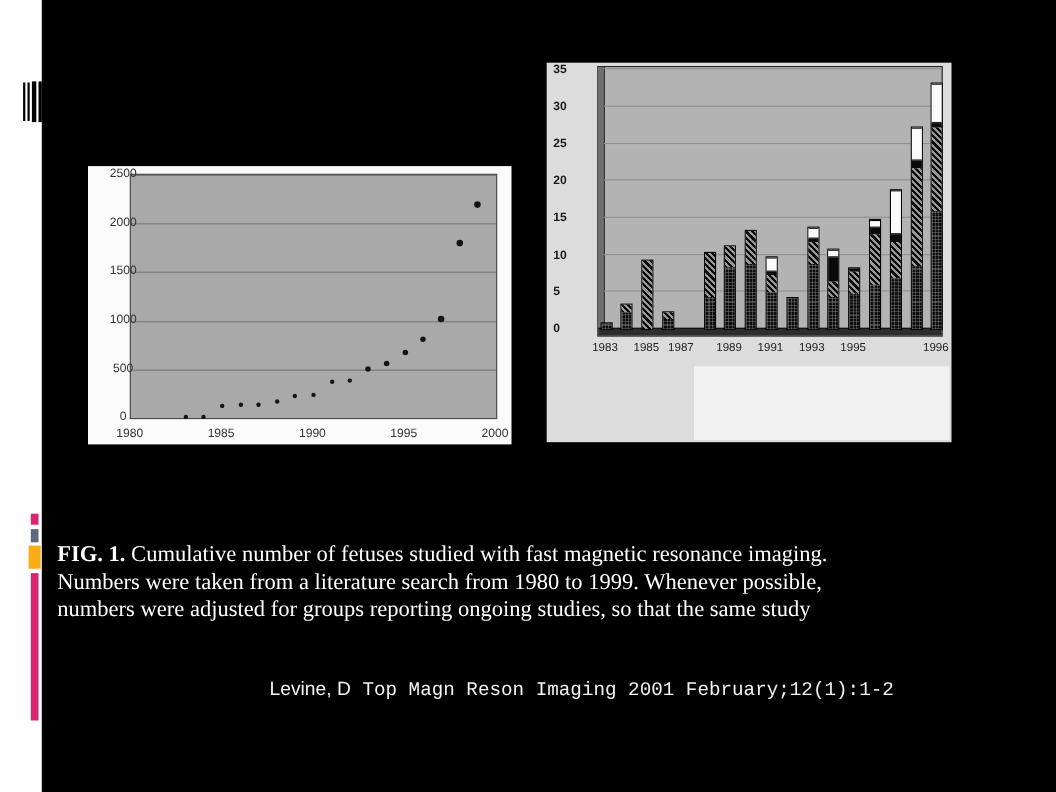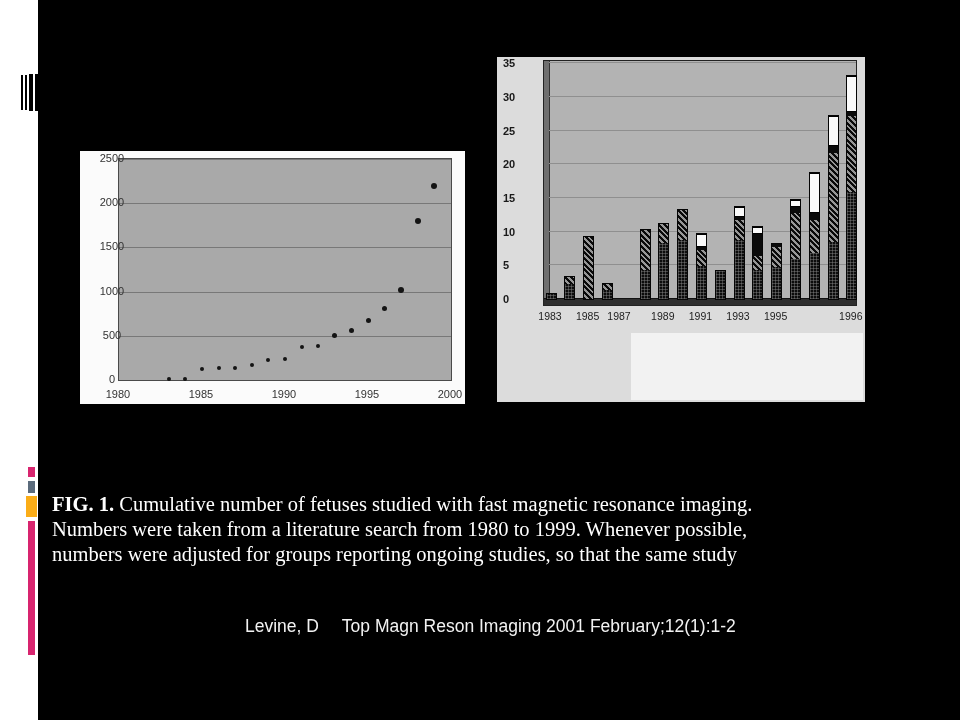--- a/index.html
+++ b/index.html
@@ -52,21 +52,21 @@
     background-image:repeating-linear-gradient(0deg,#000 0 1px,transparent 1px 3px),
                      repeating-linear-gradient(90deg,#000 0 1px,transparent 1px 3px);}
   .leg-label{font-size:11px;color:#111;white-space:nowrap;}
 
   
   #caption{position:absolute;left:52px;top:452px;width:720px;color:#ffffff;
            font-family:"Liberation Serif",serif;font-size:20.5px;line-height:25px;margin-top:40px;}
   #caption b{font-weight:bold;}
   #citation{position:absolute;left:245px;top:616px;color:#f2f2f2;white-space:nowrap;}
   #citation .auth{font-family:"Liberation Sans",sans-serif;font-size:17.5px;}
-  #citation .src{font-family:Liberation Sans, sans-serif;font-size:17.5px;margin-left:18px;}
+  #citation .src{font-family:Liberation Mono, monospace;font-size:17.5px;}
 </style>
 </head>
 <body>
 
 <div id="slide">
 
   <div id="sidebar">
     <div class="stripe" style="left:21px;top:75px;width:2px;height:35px;"></div>
     <div class="stripe" style="left:25px;top:75px;width:2px;height:35px;"></div>
     <div class="stripe" style="left:29px;top:74px;width:4px;height:37px;"></div>

